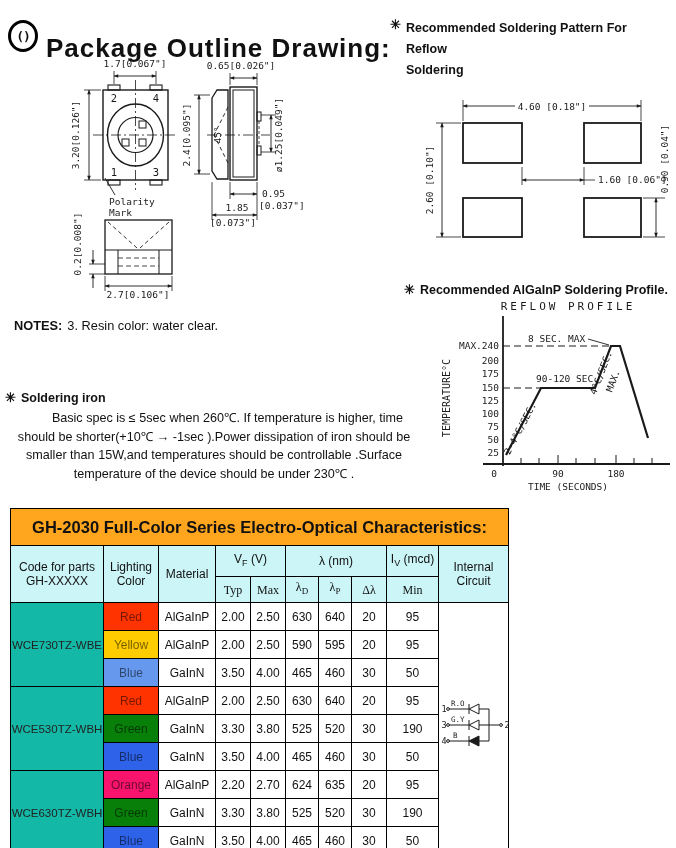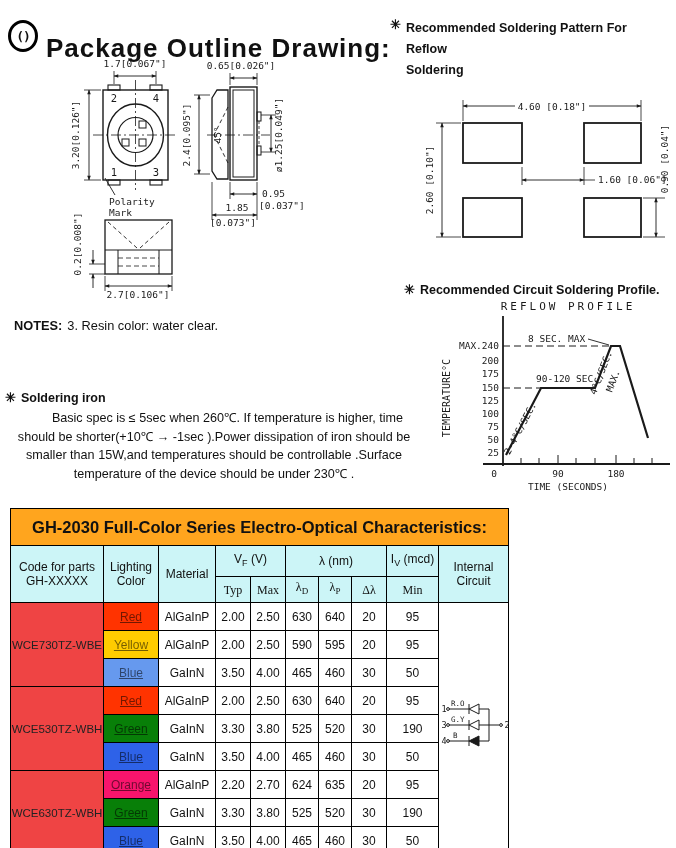--- a/index.html
+++ b/index.html
@@ -34,22 +34,22 @@
   .svg-chart{position:absolute;left:428px;top:298px;}
 
   table.eo{position:absolute;left:10px;top:508px;width:499px;border-collapse:collapse;
            table-layout:fixed;font:12px "Liberation Sans",sans-serif;}
   table.eo td{border:1px solid #000;text-align:center;vertical-align:middle;padding:0;}
   td.tbl-title{height:36px;text-align:left;padding-left:13px;
                font:700 16.5px "Liberation Sans",sans-serif;background:#FFA51E;}
   td.hdr{background:#CCF5F7;font-size:12px;line-height:14px;}
   tr.hrow1 td{height:30px;} tr.hrow2 td{height:25px;font-family:Liberation Serif, serif;}
   tr.drow td{height:27px;}
-  td.code{font-size:11.5px;color:#222;background:#ef4444;}
-  td.colorcell{font-size:12px;color:rgba(0,0,0,0.55);text-decoration:underline;}
+  td.code{font-size:11.5px;color:#222;background:#14b8a6;}
+  td.colorcell{font-size:12px;color:rgba(0,0,0,0.55);}
   td.circuitcell{background:#fff;}
   sub{font-size:9px;}
 </style>
 </head>
 <body>
 
 <div class="page">
 
   <div class="main-title">
     <span class="bullet-circle">
@@ -196,21 +196,21 @@
   </div>
 
   <div class="sec-title iron-title">
     <span class="star">✳</span>
     <span>Soldering iron</span>
   </div>
   <div class="iron-body">Basic spec is ≤ 5sec when 260℃. If temperature is higher, time should be shorter(+10℃ → -1sec ).Power dissipation of iron should be smaller than 15W,and temperatures should be controllable .Surface temperature of the device should be under 230℃ .</div>
 
   <div class="sec-title profile-title">
     <span class="star">✳</span>
-    <span>Recommended Circuit Soldering Profile.</span>
+    <span>Recommended AlGaInP Soldering Profile.</span>
   </div>
 
   <svg class="svg-chart" width="248" height="198" viewBox="0 0 248 198">
     <text x="140" y="12" text-anchor="middle" style="font-size:11px;letter-spacing:3px;">REFLOW PROFILE</text>
     <line class="cadline" x1="75" y1="18" x2="75" y2="168" stroke-width="1.8"></line>
     <line class="cadline" x1="55" y1="166" x2="242" y2="166" stroke-width="1.8"></line>
     <text class="dimtxt" x="71" y="51" text-anchor="end">MAX.240</text>
     <text class="dimtxt" x="71" y="66" text-anchor="end">200</text>
     <text class="dimtxt" x="71" y="79" text-anchor="end">175</text>
     <text class="dimtxt" x="71" y="93" text-anchor="end">150</text>

